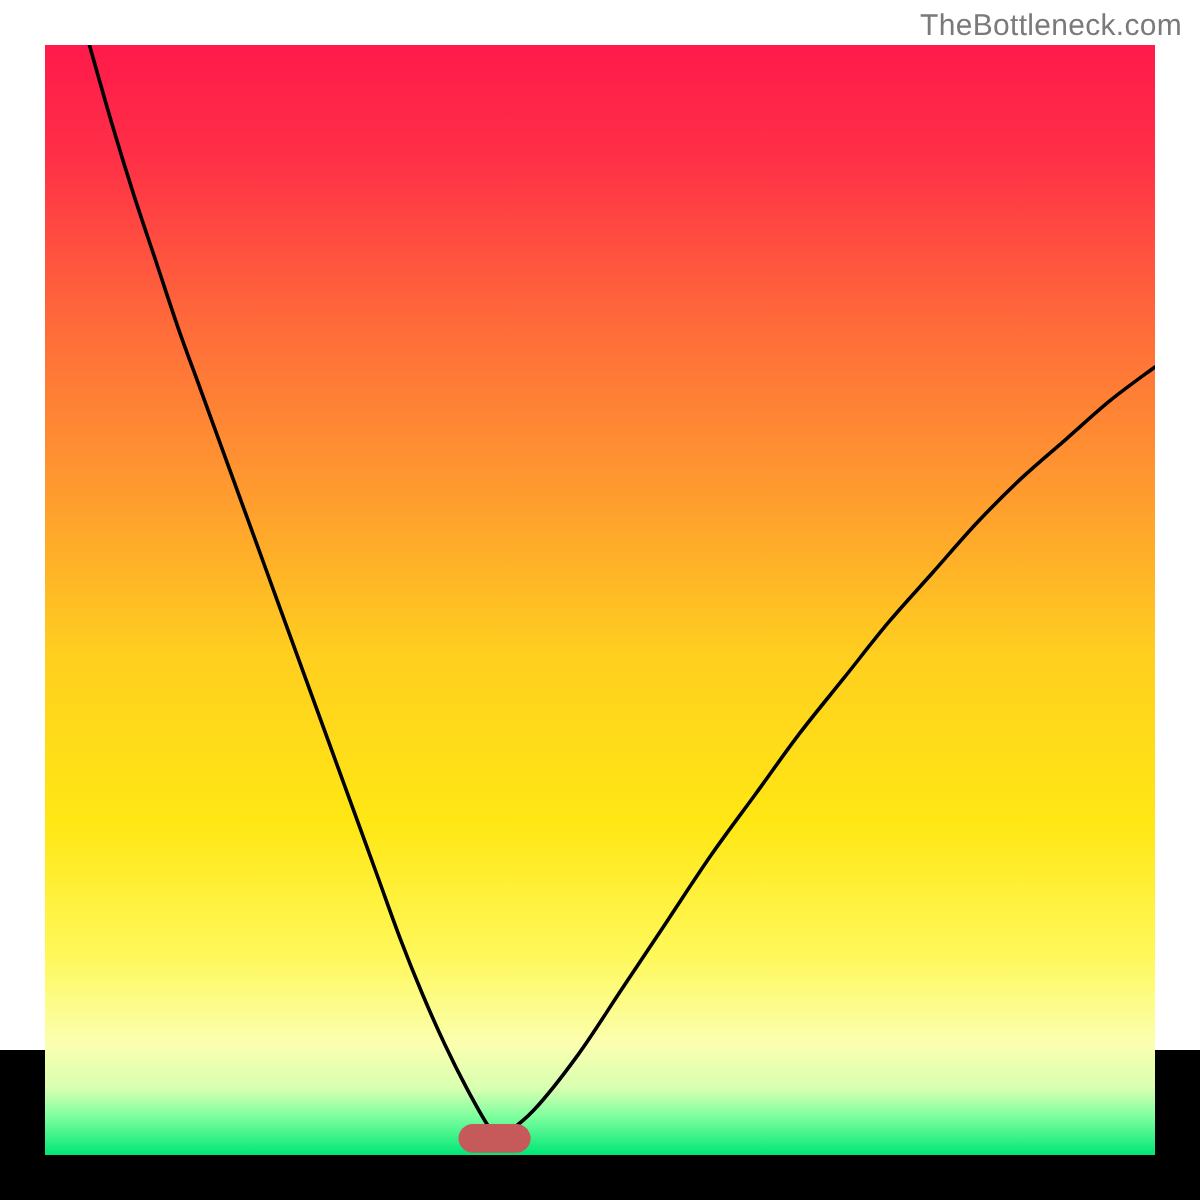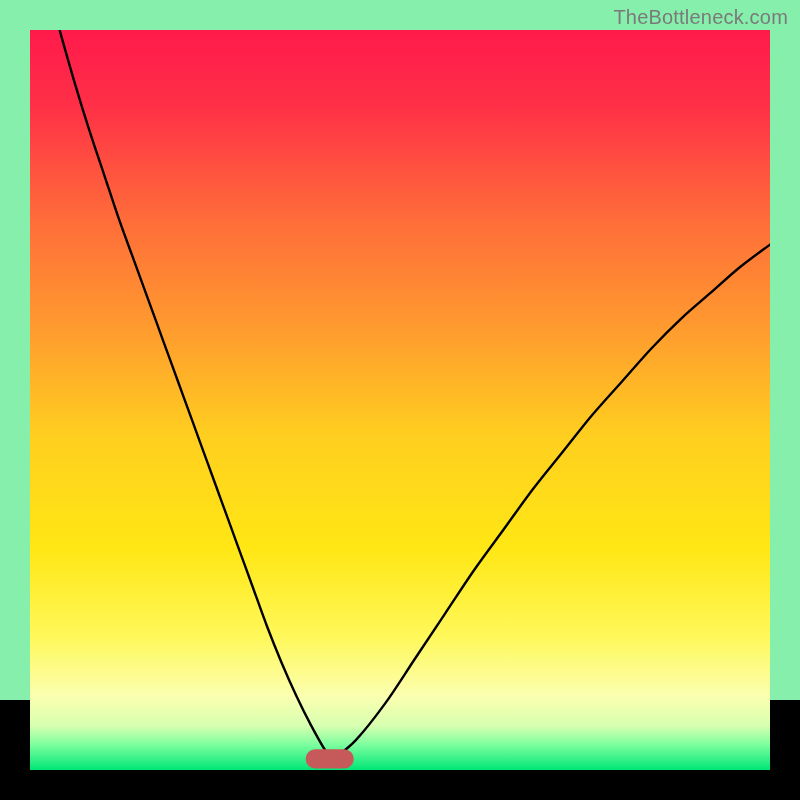--- a/index.html
+++ b/index.html
@@ -8,21 +8,21 @@
     width: 800px;
     height: 800px;
     background: #000;
     overflow: hidden;
     font-family: Arial, Helvetica, sans-serif;
   }
   .frame {
     position: absolute;
     left: 0; top: 0;
     width: 800px; height: 700px;
-    background: #86efac;
+    background: #ffffff;
   }
   .plot {
     position: absolute;
     left: 30px;
     top: 30px;
     width: 740px;
     height: 740px;
     overflow: hidden;
   }
   .watermark {

